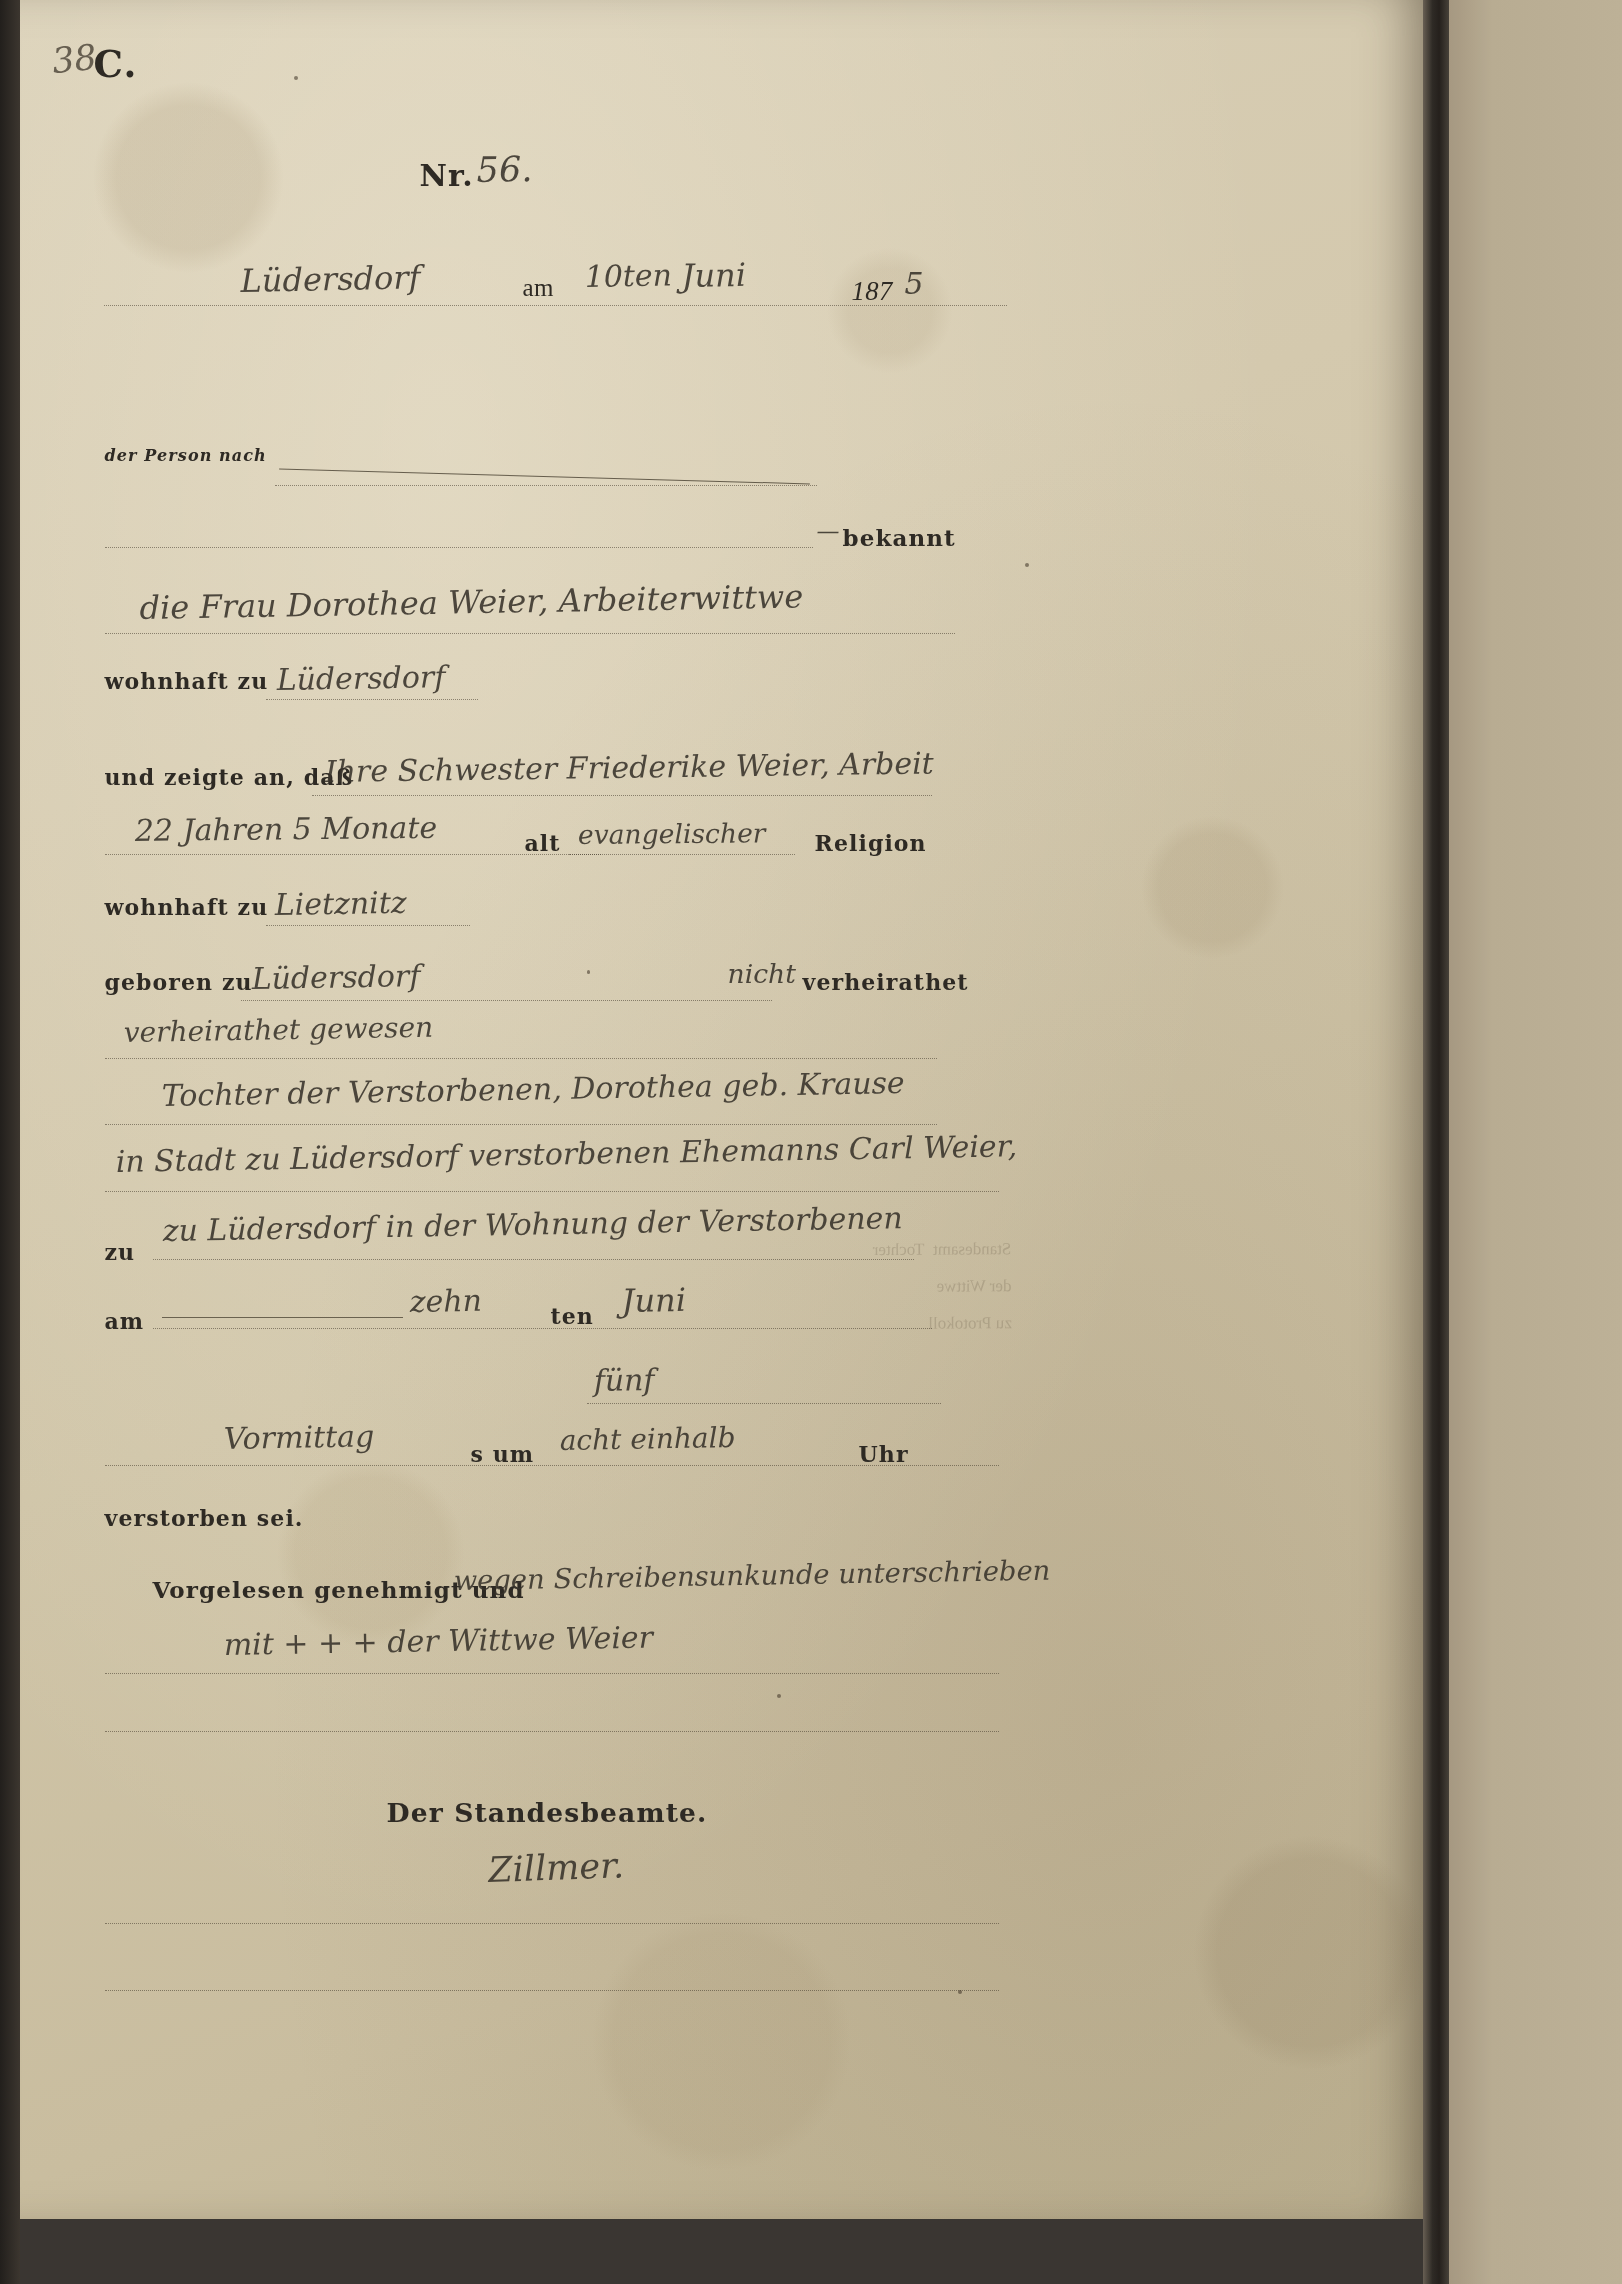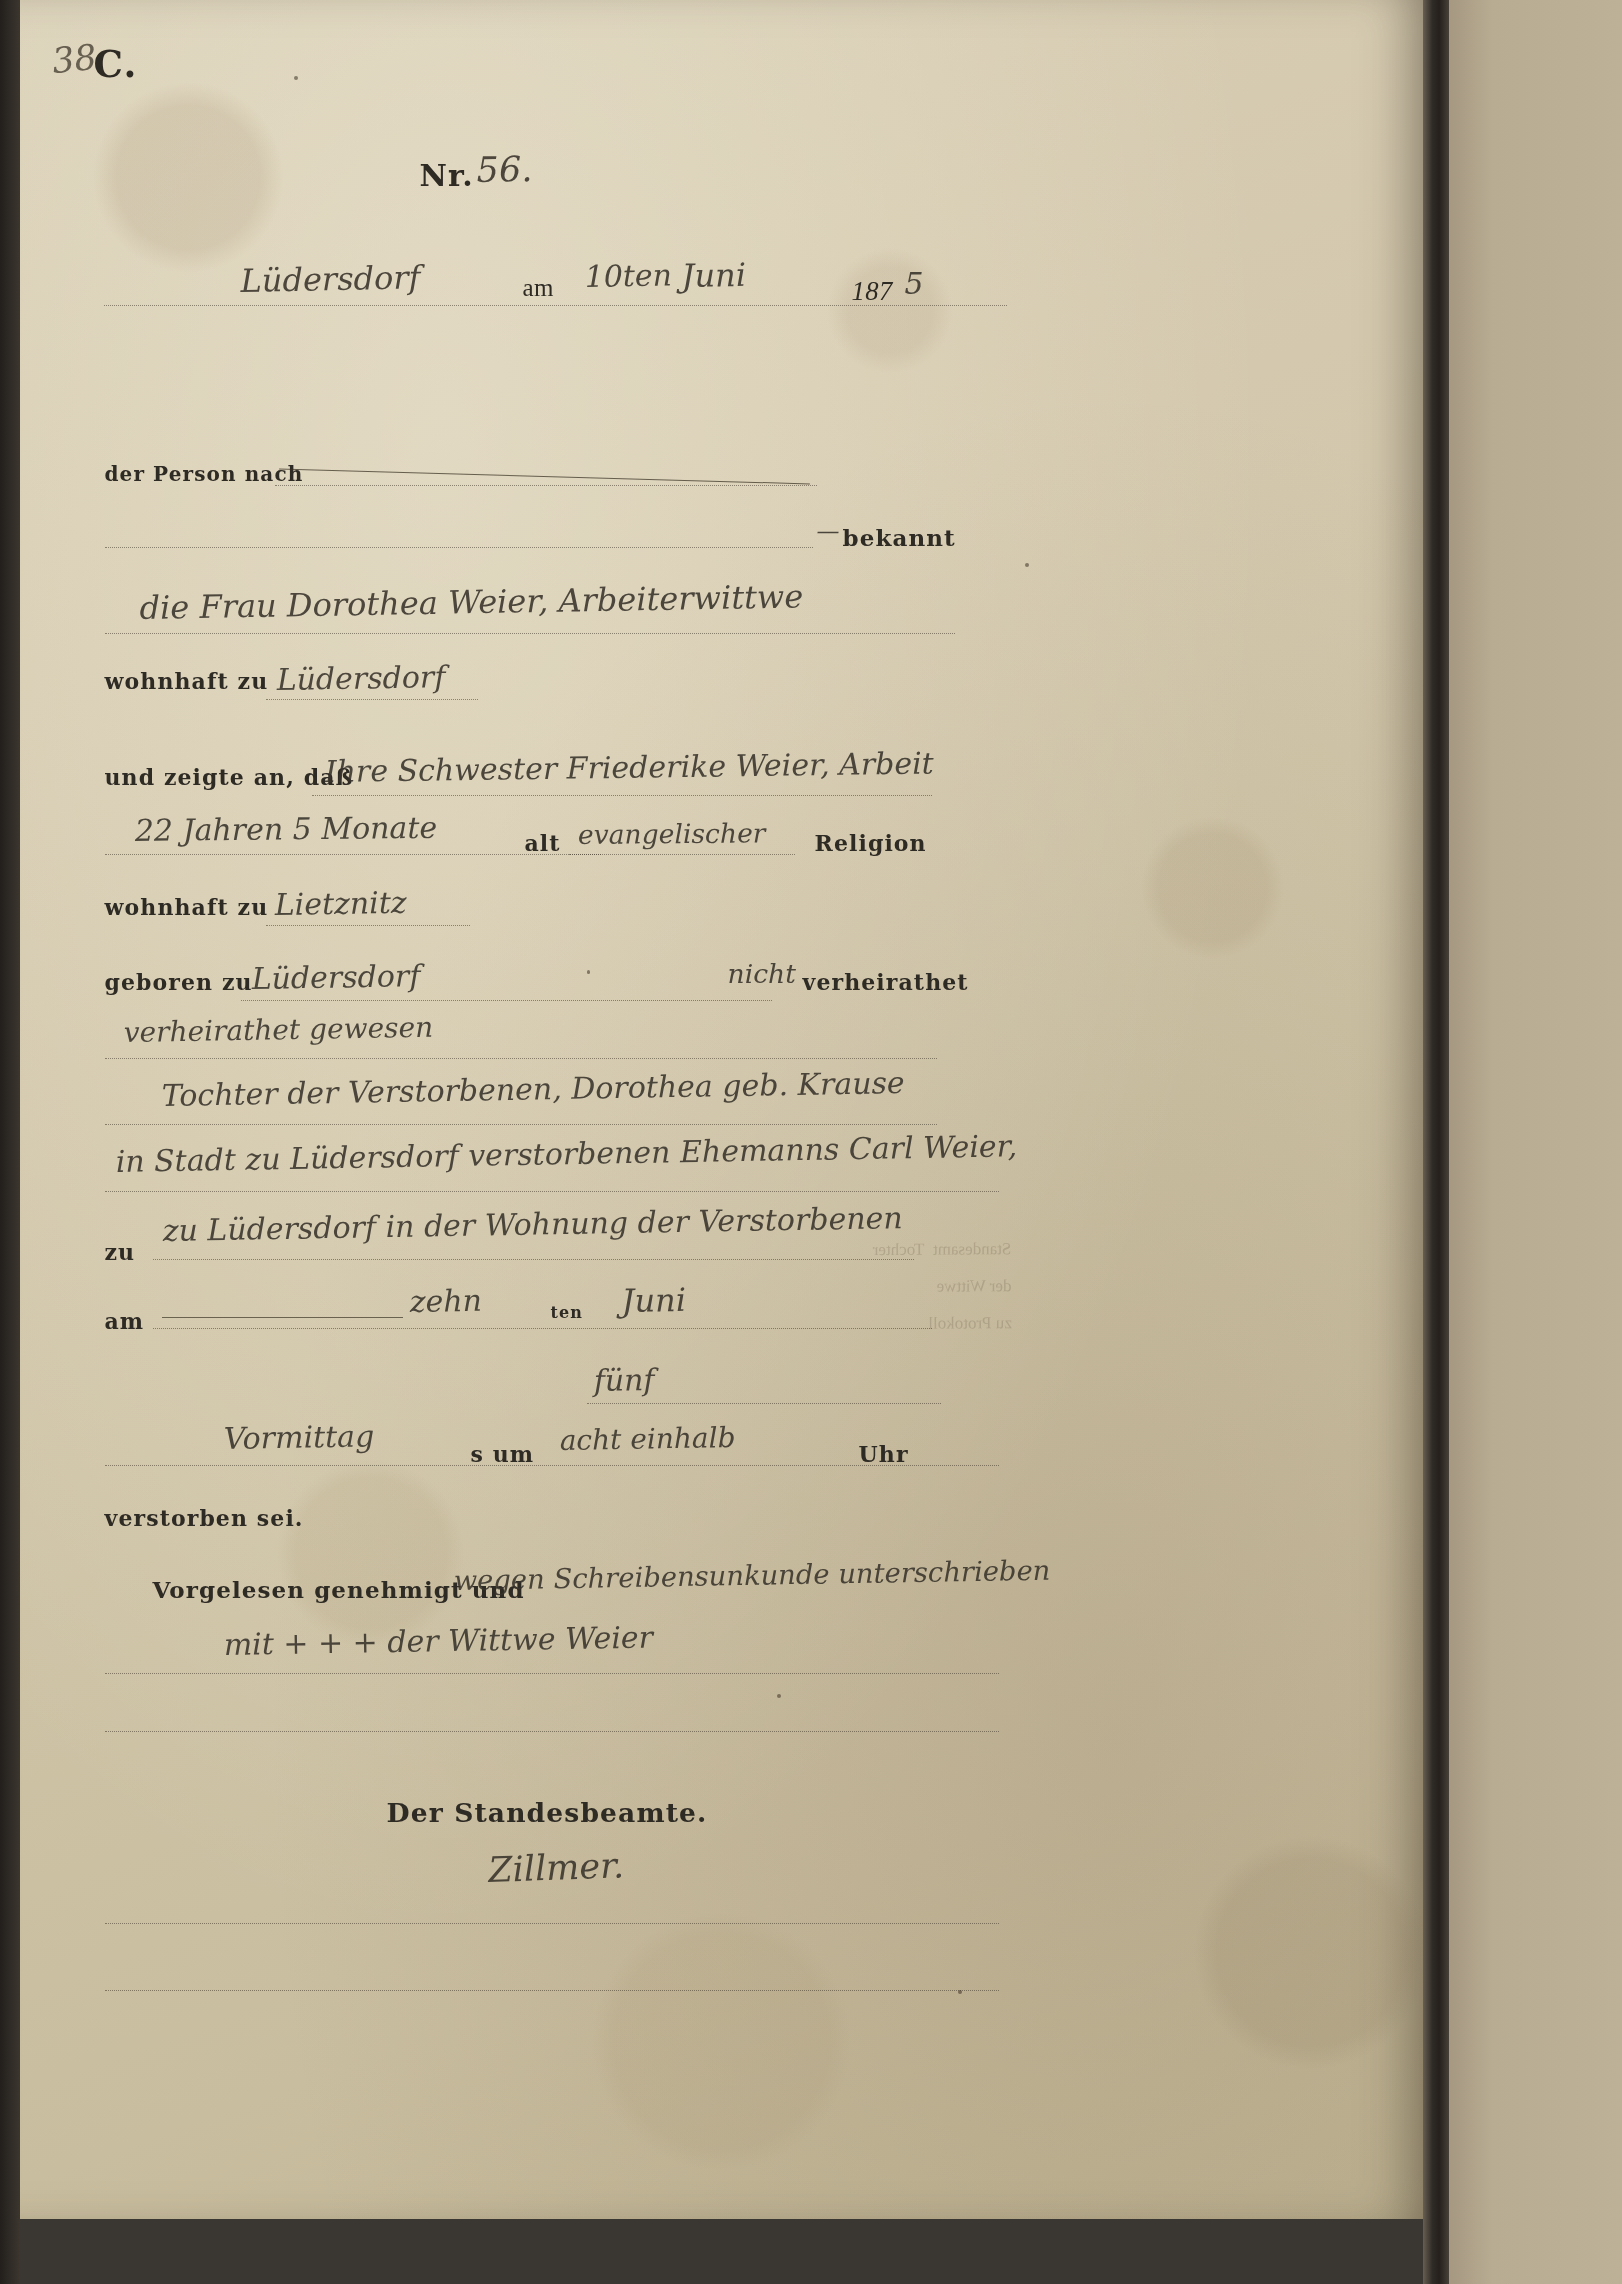--- a/index.html
+++ b/index.html
@@ -178,21 +178,21 @@
 
     <div class="rule" style="top:305px; left:84px; width:903px;"></div>
     <div class="hand" style="top:262px; left:221px; font-size:32px; transform:rotate(-1.2deg);">Lüdersdorf</div>
     <div class="print" style="top:274px; left:503px; font-size:25px;">am</div>
     <div class="hand" style="top:259px; left:565px; font-size:30px; transform:rotate(-1deg);">10ten</div>
     <div class="hand" style="top:257px; left:662px; font-size:32px; transform:rotate(-1deg);">Juni</div>
     <div class="print" style="top:276px; left:832px; font-size:26.6px;font-style:italic;">187</div>
     <div class="hand" style="top:266px; left:885px; font-size:30px;">5</div>
 
 
-    <div class="print blackletter" style="top:462px; left:85px; font-size:20px;">der Person nach</div>
+    <div class="print blackletter" style="top:446px; left:85px; font-size:16px;font-style:italic;">der Person nach</div>
     <div class="rule" style="top:485px; left:255px; width:542px;"></div>
 
     <div style="position:absolute; top:476px; left:259px; width:531px; height:0; border-top:1.8px solid rgba(60,52,38,.75); transform:rotate(1.6deg);"></div>
 
     <div class="rule" style="top:547px; left:85px; width:708px;"></div>
     <div class="hand" style="top:518px; left:797px; font-size:23px;">—</div>
     <div class="print blackletter" style="top:524px; left:823px; font-size:23px;">bekannt</div>
 
     <div class="rule" style="top:633px; left:85px; width:850px;"></div>
     <div class="hand" style="top:589px; left:120px; font-size:32px; transform:rotate(-1deg);">die Frau Dorothea Weier, Arbeiterwittwe</div>
@@ -232,21 +232,21 @@
     <div class="hand" style="top:1144px; left:96px; font-size:30px; transform:rotate(-1deg);">in Stadt zu Lüdersdorf verstorbenen Ehemanns Carl Weier,</div>
 
     <div class="print blackletter" style="top:1239px; left:85px; font-size:22px;">zu</div>
     <div class="rule" style="top:1259px; left:133px; width:761px;"></div>
     <div class="hand" style="top:1213px; left:143px; font-size:30px; transform:rotate(-1deg);">zu Lüdersdorf in der Wohnung der Verstorbenen</div>
 
     <div class="print blackletter" style="top:1308px; left:85px; font-size:22px;">am</div>
     <div class="rule" style="top:1328px; left:133px; width:779px;"></div>
     <div style="position:absolute; top:1317px; left:142px; width:241px; height:0; border-top:1.8px solid rgba(60,52,38,.7);"></div>
     <div class="hand" style="top:1284px; left:390px; font-size:30px; transform:rotate(-1deg);">zehn</div>
-    <div class="print blackletter" style="top:1303px; left:531px; font-size:16px;">ten</div>
+    <div class="print blackletter" style="top:1303px; left:531px; font-size:22px;">ten</div>
     <div class="hand" style="top:1282px; left:602px; font-size:32px; transform:rotate(-1deg);">Juni</div>
 
     <div class="rule" style="top:1403px; left:567px; width:354px;"></div>
     <div class="hand" style="top:1363px; left:574px; font-size:30px; transform:rotate(-1deg);">fünf</div>
 
     <div class="rule" style="top:1465px; left:85px; width:894px;"></div>
     <div class="hand" style="top:1421px; left:204px; font-size:30px; transform:rotate(-1deg);">Vormittag</div>
     <div class="print blackletter" style="top:1441px; left:451px; font-size:22px;">s um</div>
     <div class="hand" style="top:1424px; left:540px; font-size:28px; transform:rotate(-1deg);">acht einhalb</div>
     <div class="print blackletter" style="top:1441px; left:839px; font-size:22px;">Uhr</div>

